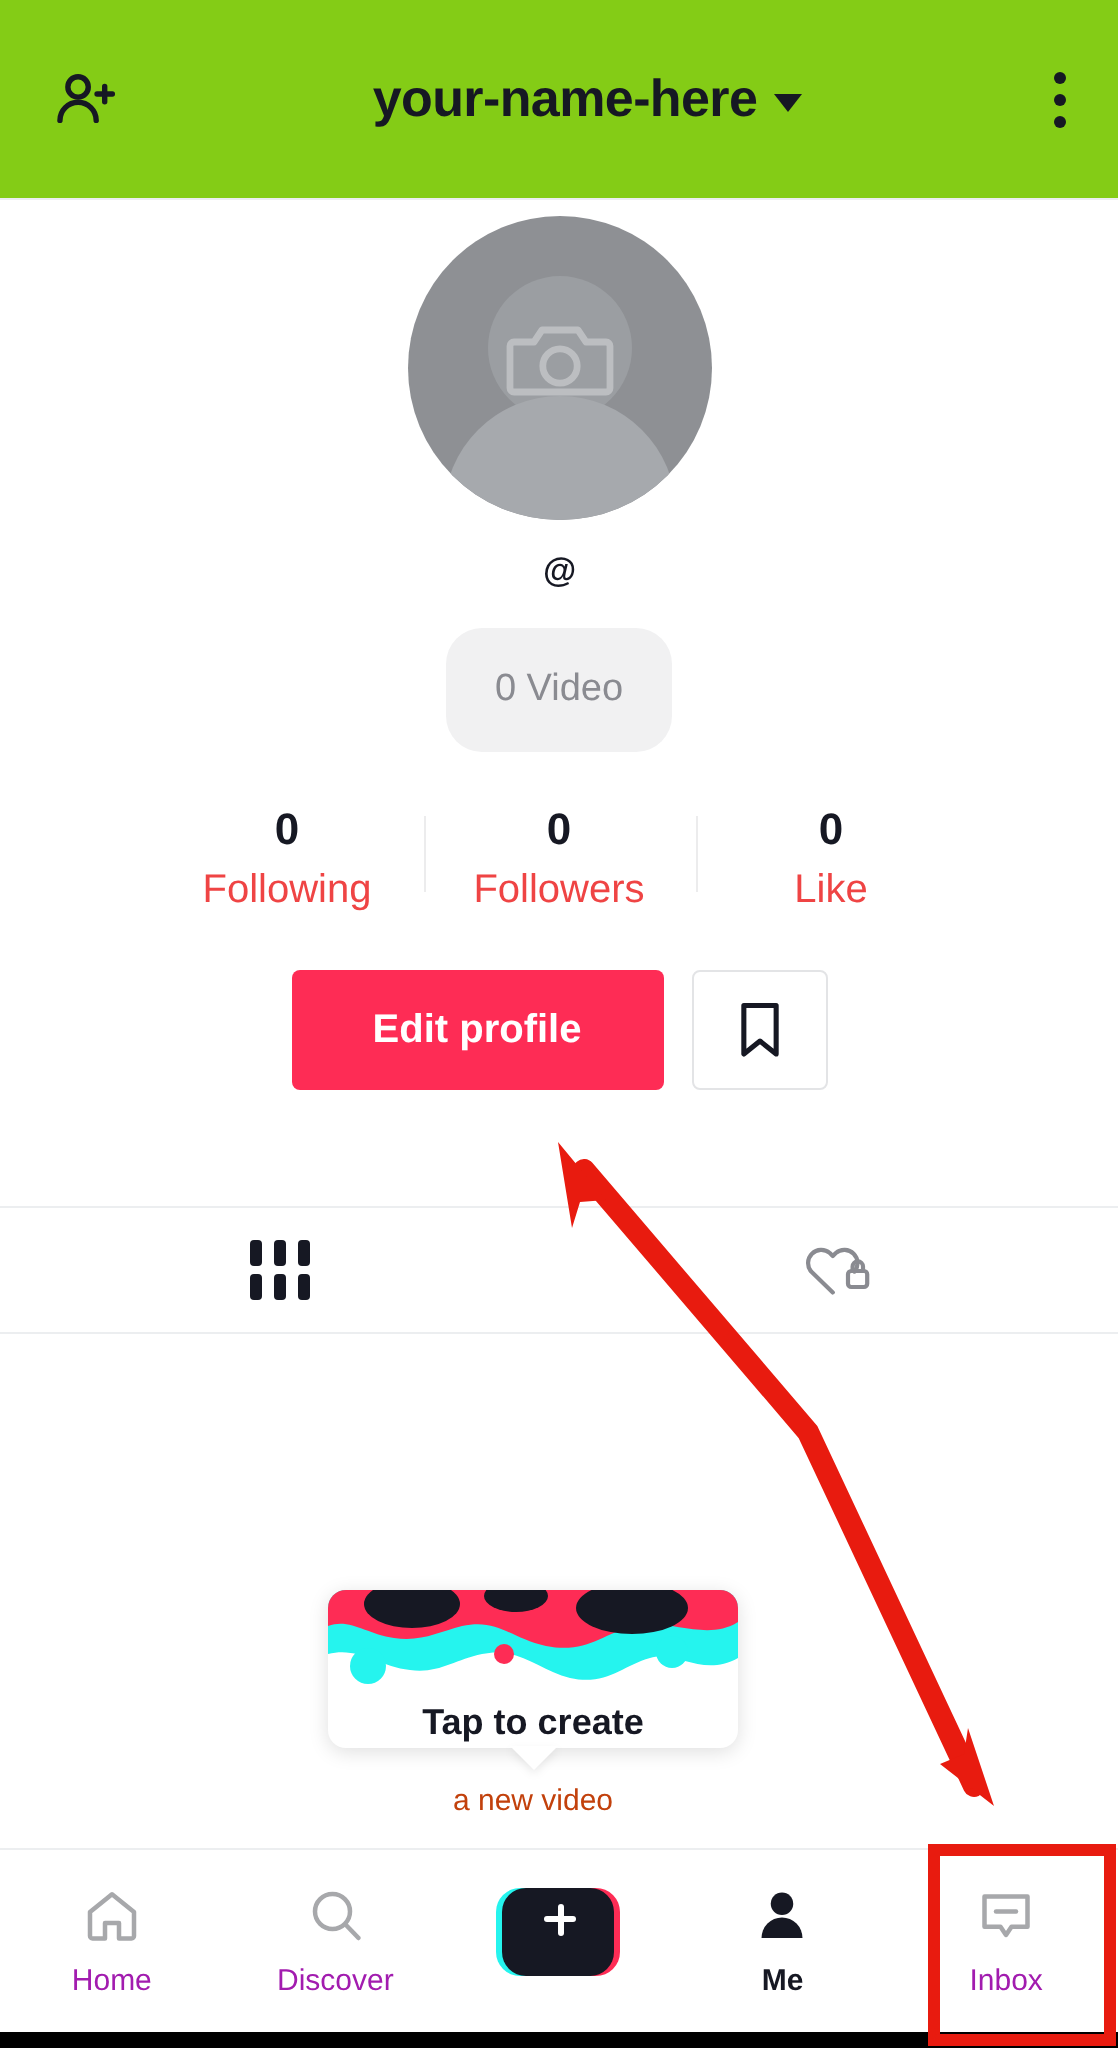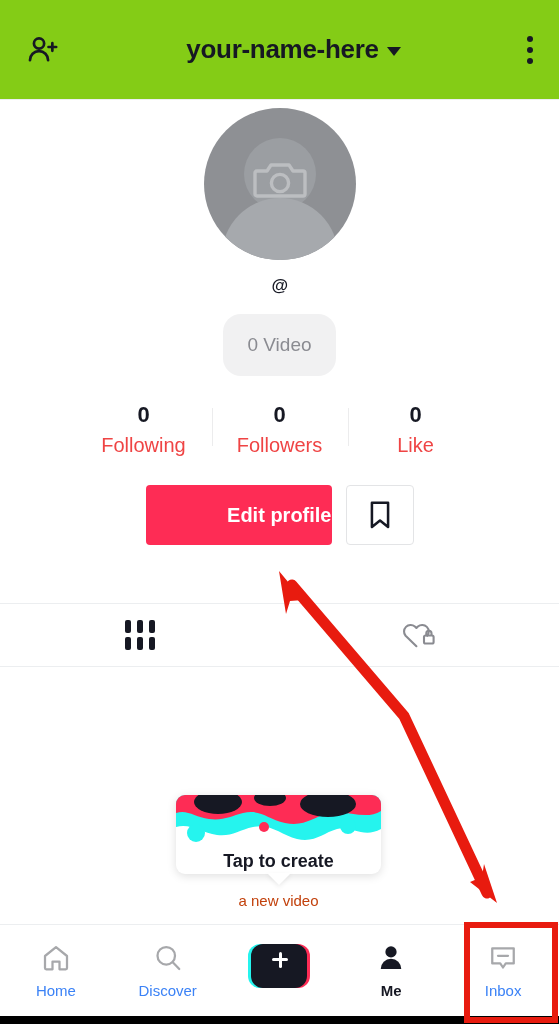--- a/index.html
+++ b/index.html
@@ -87,21 +87,21 @@
   .tabs {
     position: absolute; top: 603px; left: 0; width: 559px; height: 64px;
     display: flex; border-top: 1px solid #eceef0; border-bottom: 1px solid #eceef0;
   }
   .tab { flex: 1; display: flex; align-items: center; justify-content: center; cursor: pointer; }
   .grid-icon { display: grid; grid-template-columns: repeat(3, 6px); grid-template-rows: repeat(2, 13px); gap: 4px 6px; }
   .grid-icon i { display:block; width: 6px; height: 13px; border-radius: 2px; background: #161823; }
 
   
   .create-card {
-    position: absolute; left: 176px; top: 795px; width: 205px; height: 79px;
+    position: absolute; left: 164px; top: 795px; width: 205px; height: 79px;
     background: #fff; border-radius: 9px;
     box-shadow: 0 2px 10px rgba(0,0,0,0.13);
     overflow: visible;
   }
   .card-art { position: absolute; top:0; left:0; width: 205px; height: 50px; border-radius: 9px 9px 0 0; overflow: hidden; }
   .card-text { position: absolute; top: 50px; left: 0; width: 205px; text-align: center; }
   .card-t1 { font-size: 18px; font-weight: bold; color: #161823; margin-top: 6px; }
   .card-t2 { font-size: 15px; color: #c2410c; margin-top: 20px; }
   .card-tail {
     position: absolute; bottom: -11px; left: 50%; transform: translateX(-50%);
@@ -113,21 +113,21 @@
   
   .bottomnav {
     position: absolute; left: 0; bottom: 8px; width: 559px; height: 92px;
     display: flex; align-items: center; background: #fff;
     border-top: 1px solid #eceef0;
   }
   .nav-item {
     flex: 1; display: flex; flex-direction: column; align-items: center;
     justify-content: center; gap: 9px; cursor: pointer; height: 92px;
   }
-  .nav-label { font-size: 15px; color: #3b82f6; }
+  .nav-label { font-size: 15px; color: #a21caf; }
   .nav-item.active .nav-label { color: #161823; font-weight: bold; }
   .create-sq { position: relative; width: 62px; height: 44px; }
   .create-sq .lay { position: absolute; top: 0; width: 56px; height: 44px; border-radius: 12px; }
   .create-sq .cy { left: 0; background: #25f4ee; }
   .create-sq .pk { left: 6px; background: #fe2c55; }
   .create-sq .bk { left: 3px; background: #161823; }
   .create-sq .pl, .create-sq .pl::after {
     position: absolute; background: #fff; border-radius: 2px;
   }
   .create-sq .pl { left: 24px; top: 14px; width: 16px; height: 3px; }
@@ -196,21 +196,21 @@
         <div class="stat-num">0</div>
         <div class="stat-label">Followers</div>
       </div>
       <div class="stat">
         <div class="stat-num">0</div>
         <div class="stat-label">Like</div>
       </div>
     </div>
 
     <div class="actions">
-      <button class="edit-btn" id="editBtn" style="background: rgb(254, 44, 85); text-align: right;">Edit profile</button>
+      <button class="edit-btn" id="editBtn" style="background: rgb(254, 44, 85);">Edit profile</button>
       <div class="bookmark-btn">
         <svg width="28" height="30" viewBox="0 0 24 26" fill="none" stroke="#161823" stroke-width="2.2" stroke-linejoin="round">
           <path d="M5 2.4h14v21l-7-5.6-7 5.6z"></path>
         </svg>
       </div>
     </div>
   </div>
 
   <div class="tabs">
     <div class="tab">

